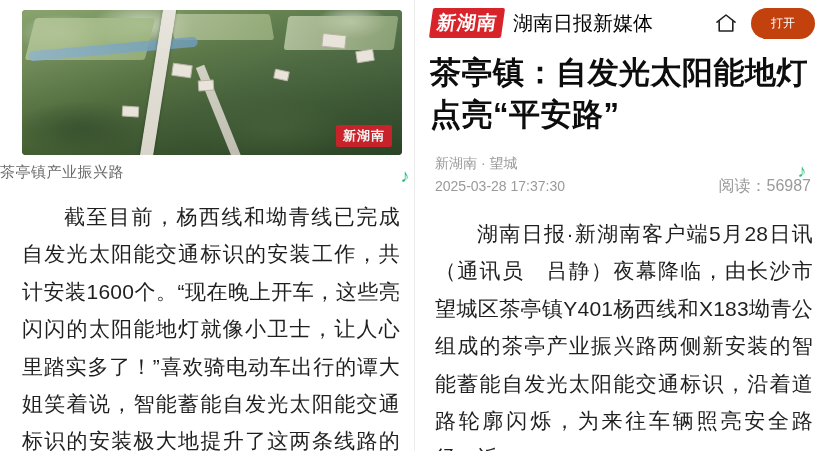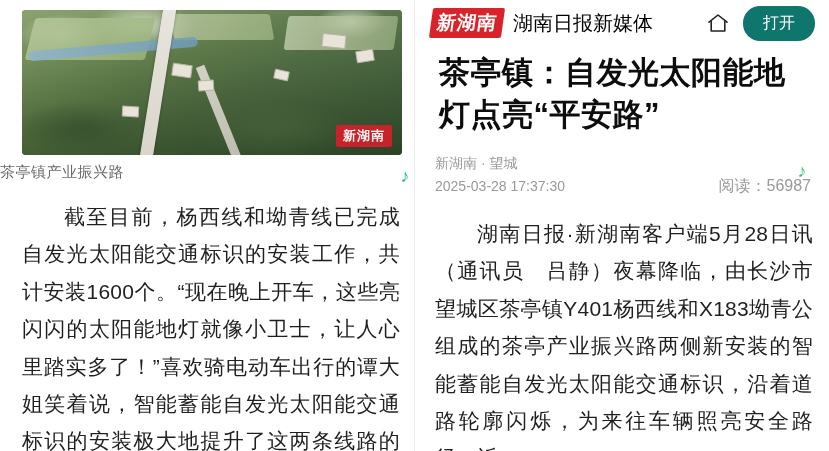--- a/index.html
+++ b/index.html
@@ -201,32 +201,32 @@
   .topbar-spacer { flex: 1 1 auto; }
   .home-icon {
     width: 30px;
     height: 30px;
     display: flex;
     align-items: center;
     justify-content: center;
     color: #222;
   }
   .open-btn {
-    background: #0f766e;
+    background: #c2410c;
     color: #ffffff;
-    font-size: 16px;
+    font-size: 12px;
     border: none;
     border-radius: 17px;
     padding: 7px 20px;
     cursor: pointer;
     white-space: nowrap;
     font-family: Liberation Sans, sans-serif;
   }
   .article-title {
-    margin: 10px 18px 0 24px;
+    margin: 10px 18px 0 15px;
     font-size: 31px;
     line-height: 1.36;
     font-weight: 700;
     color: #0d0d0d;
     letter-spacing: .5px;
   }
   .meta-row {
     margin: 16px 18px 0 20px;
     display: flex;
     align-items: flex-end;

